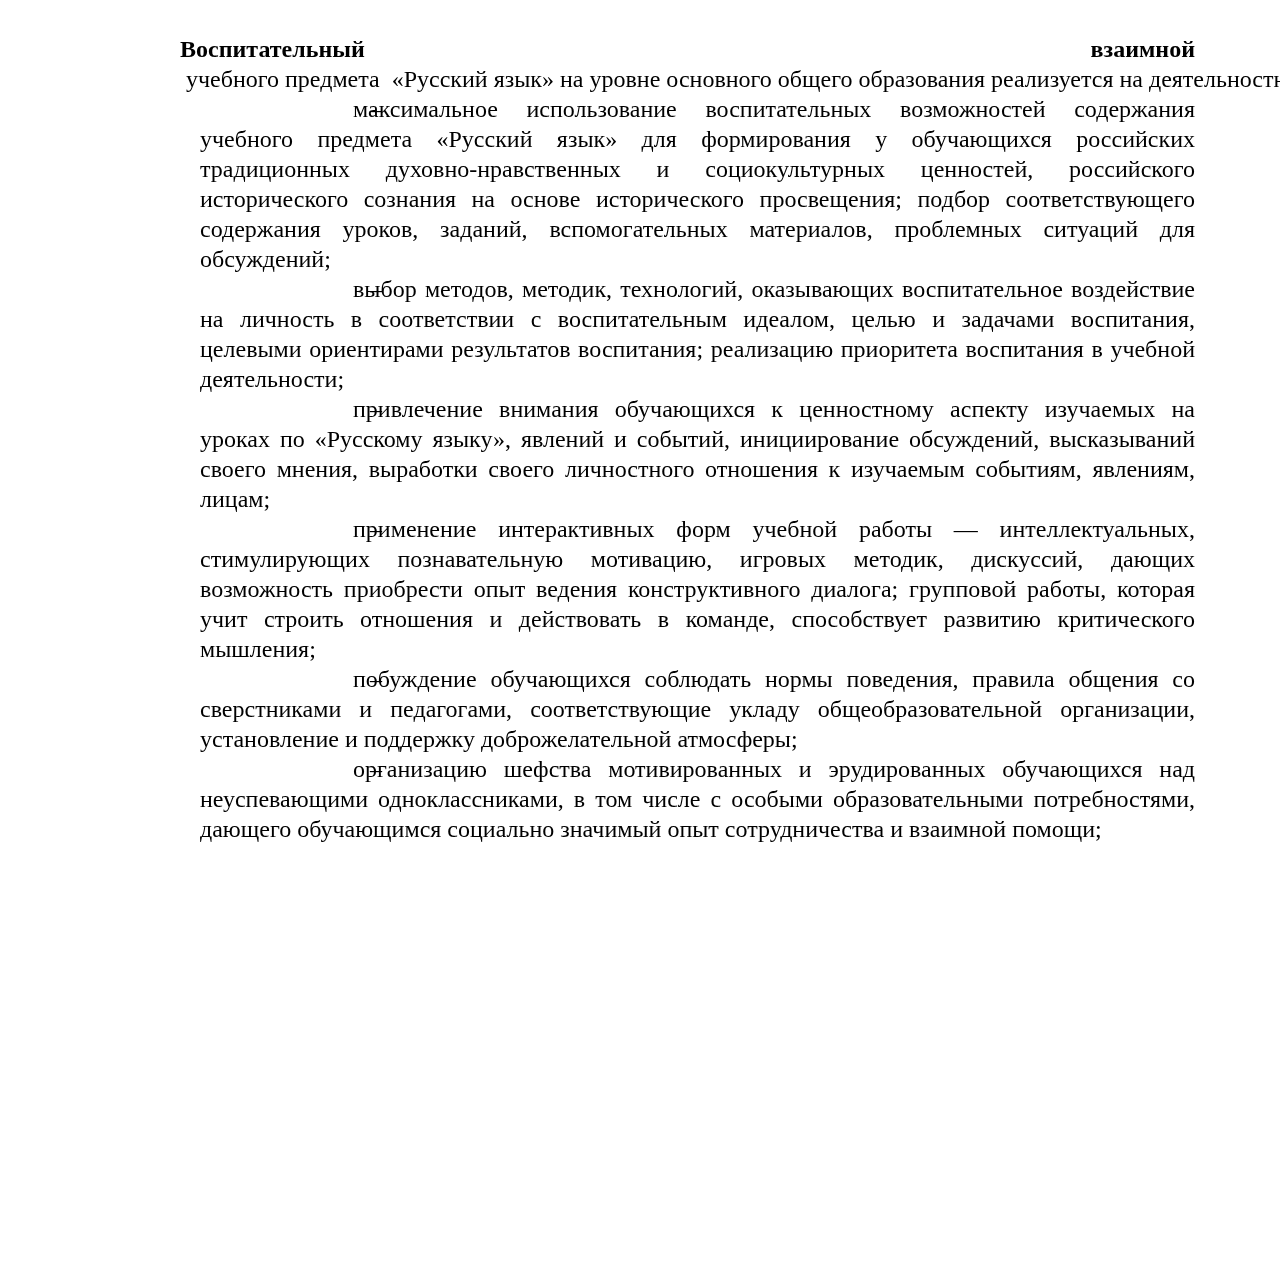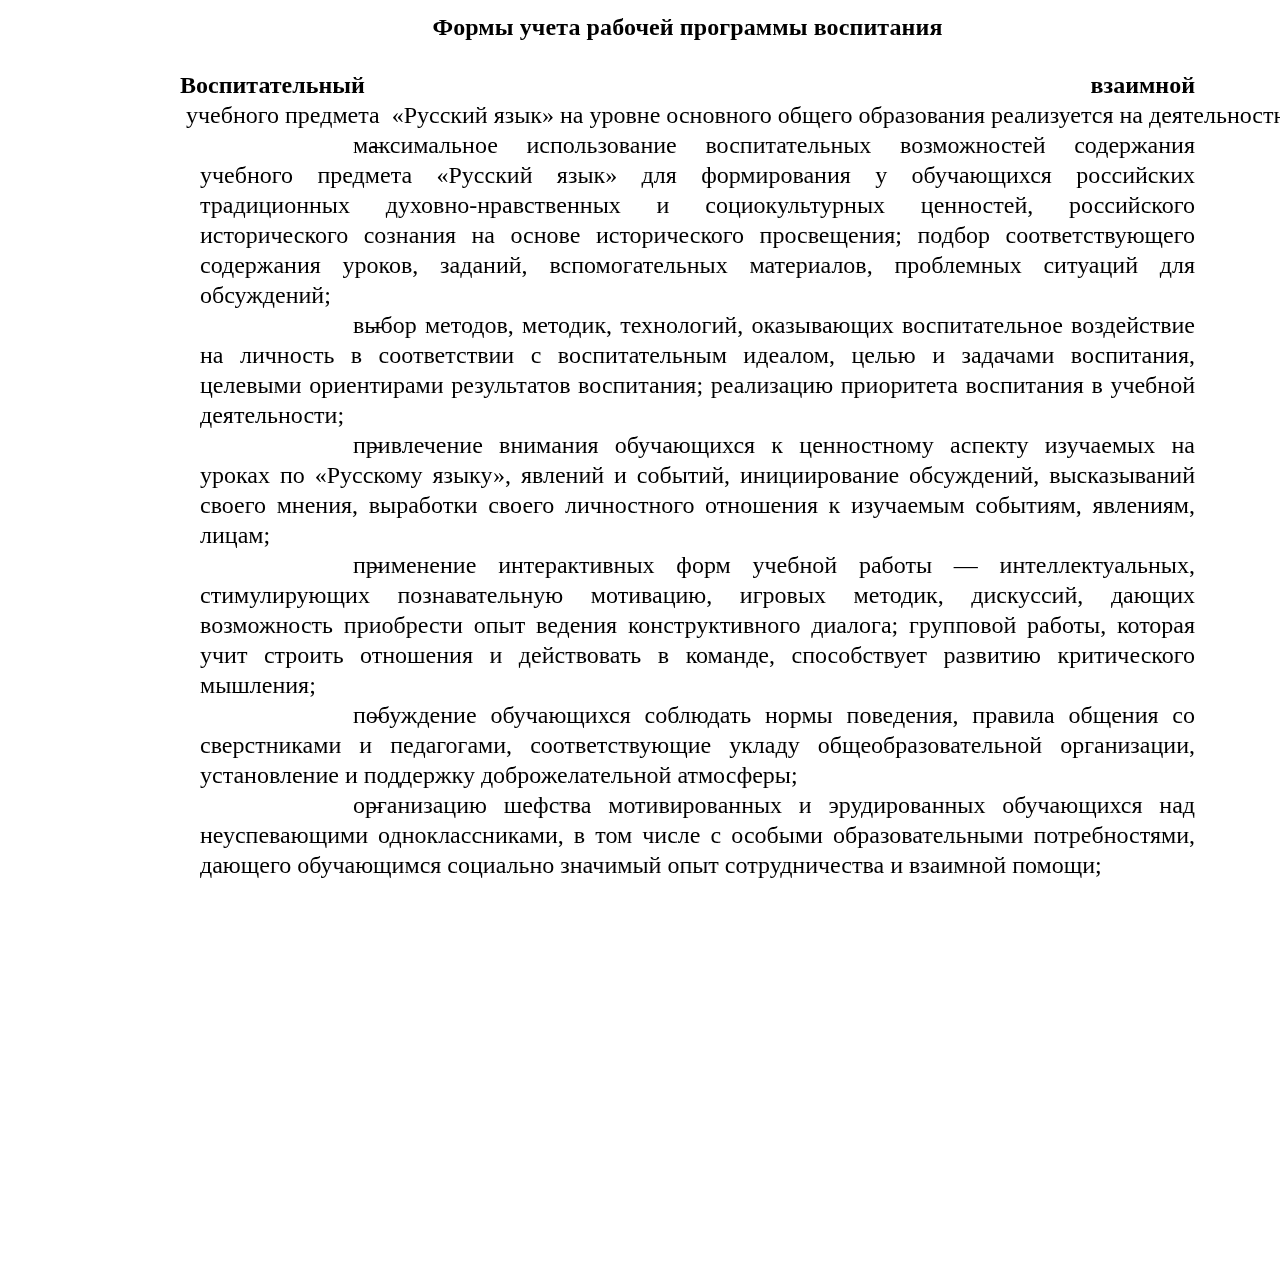--- a/index.html
+++ b/index.html
@@ -74,21 +74,20 @@
     width: 68px;
   }
 
   .nb { white-space: pre; }
 </style>
 </head>
 <body>
 
 <div class="page">
 
-  <h1 class="doc-title">Формы учета рабочей программы воспитания</h1>
 
   <div class="spacer-after-title"></div>
 
   <div class="body-block">
 
     <p class="para intro"><span class="lead">Воспитательный взаимной</span><span class="nb"> учебного предмета  «Русский язык» на уровне основного общего образования реализуется на деятельностной основе через:</span></p>
 
     <p class="para bullet"><span class="dash">–</span><span>максимальное использование воспитательных возможностей содержания учебного предмета «Русский язык» для формирования у обучающихся российских традиционных духовно-нравственных и социокультурных ценностей, российского исторического сознания на основе исторического просвещения; подбор соответствующего содержания уроков, заданий, вспомогательных материалов, проблемных ситуаций для обсуждений;</span></p>
 
 

